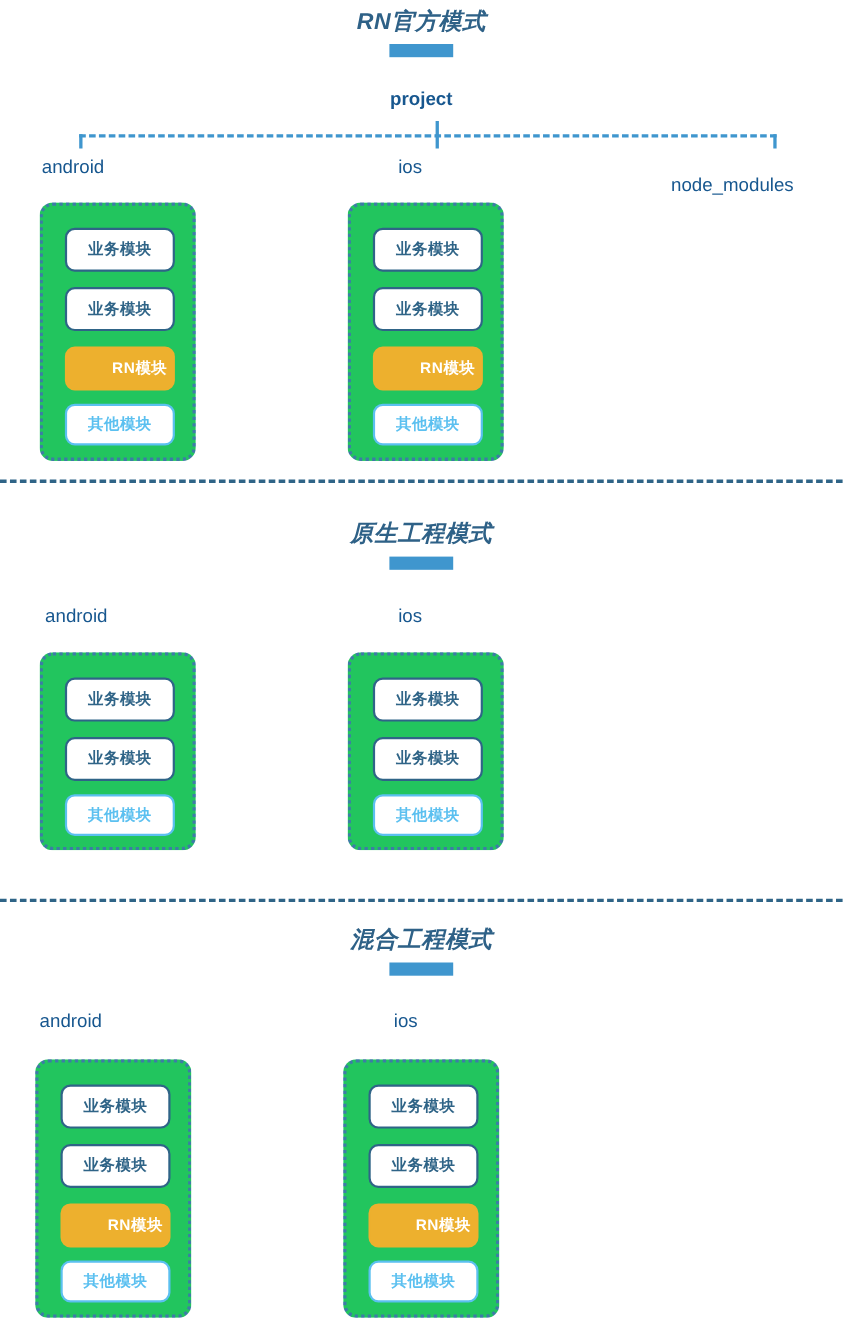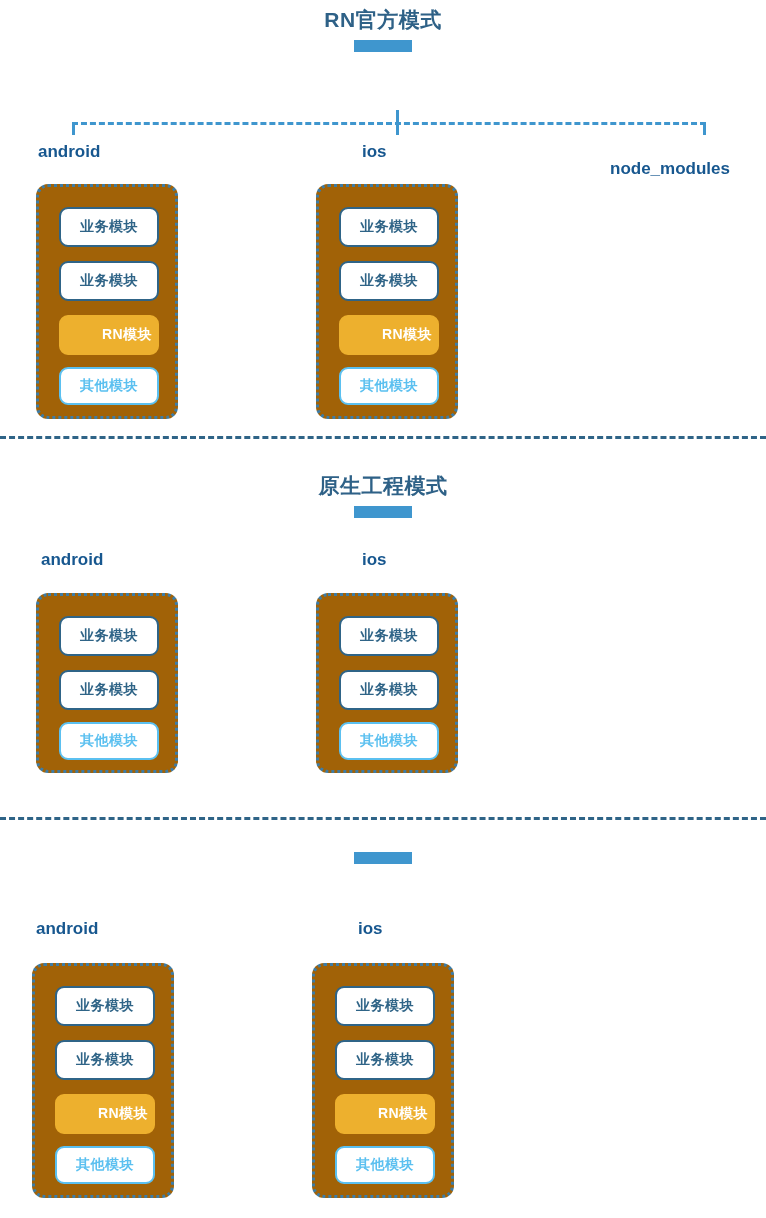--- a/index.html
+++ b/index.html
@@ -29,20 +29,21 @@
     width: 766px;
     text-align: center;
   }
   .section-title {
     font-size: 21px;
     font-weight: bold;
     color: #2e6187;
     letter-spacing: 0.5px;
     line-height: 1.1;
     white-space: nowrap;
+    font-style: italic;
   }
   .title-bar {
     width: 58px;
     height: 12px;
     background: #3f96ce;
     margin: 9px auto 0 auto;
   }
 
   
   .tree-root-label {
@@ -61,32 +62,32 @@
   .tree-stub {
     position: absolute;
     width: 3px;
     background: #3f96ce;
   }
 
   
   .col-label {
     position: absolute;
     font-size: 17px;
-    font-weight: bold;
+    font-weight: normal;
     color: #17578f;
     white-space: nowrap;
   }
 
   
   .pkg {
     position: absolute;
     border: 3px dotted #3d7ca6;
     border-radius: 12px;
     box-sizing: border-box;
-    background: #a16207;
+    background: #22c55e;
   }
 
   
   .chip {
     position: absolute;
     box-sizing: border-box;
     border-radius: 9px;
     display: flex;
     align-items: center;
     justify-content: center;
@@ -124,20 +125,21 @@
 </head>
 <body>
 
 <div class="section" style="top:0;height:434px;">
 
   <div class="title-block" style="top:8px;">
     <div class="section-title">RN官方模式</div>
     <div class="title-bar"></div>
   </div>
 
+  <div class="tree-root-label" style="top:80px;">project</div>
 
   <div class="tree-connector" style="left:72px;top:122px;width:634px;"></div>
   <div class="tree-stub" style="left:396px;top:110px;height:13px;"></div>
   <div class="tree-stub" style="left:72px;top:122px;height:13px;"></div>
   <div class="tree-stub" style="left:396px;top:122px;height:13px;"></div>
   <div class="tree-stub" style="left:703px;top:122px;height:13px;"></div>
 
   <div class="col-label" style="left:38px;top:142px;">android</div>
   <div class="col-label" style="left:362px;top:142px;">ios</div>
   <div class="col-label" style="left:610px;top:159px;">node_modules</div>
@@ -182,20 +184,21 @@
     <div class="chip other" style="left:20px;top:126px;width:100px;height:38px;">其他模块</div>
   </div>
 
 </div>
 
 <div class="divider" style="top:817px;"></div>
 
 <div class="section" style="top:819px;height:399px;">
 
   <div class="title-block" style="top:24px;">
+    <div class="section-title">混合工程模式</div>
     <div class="title-bar"></div>
   </div>
 
   <div class="col-label" style="left:36px;top:100px;">android</div>
   <div class="col-label" style="left:358px;top:100px;">ios</div>
 
   <div class="pkg" style="left:32px;top:144px;width:142px;height:235px;">
     <div class="chip biz" style="left:20px;top:20px;width:100px;height:40px;">业务模块</div>
     <div class="chip biz" style="left:20px;top:74px;width:100px;height:40px;">业务模块</div>
     <div class="chip rn" style="left:20px;top:128px;width:100px;height:40px;">RN模块</div>

